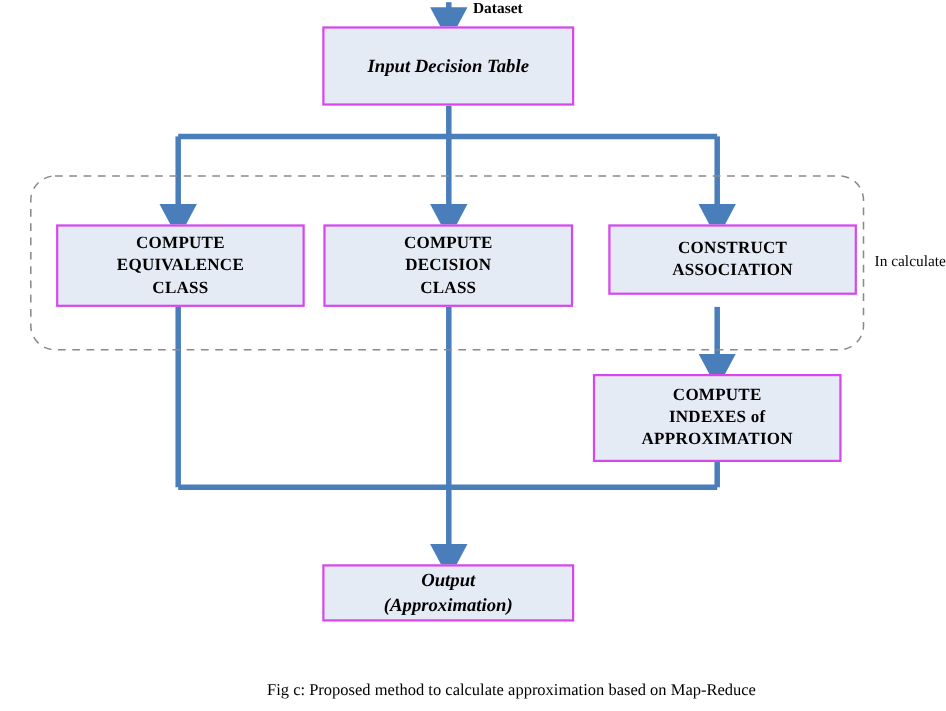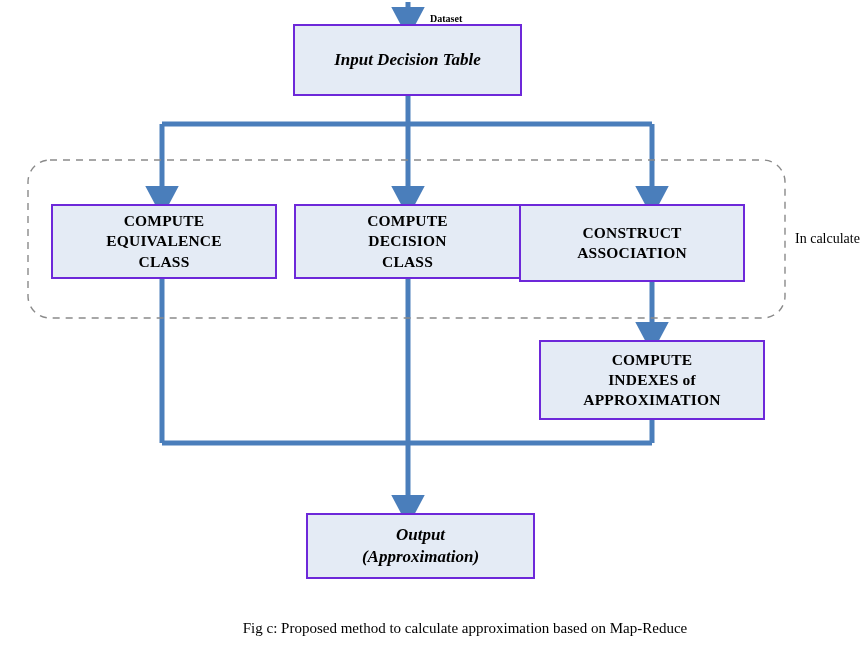--- a/index.html
+++ b/index.html
@@ -18,21 +18,21 @@
     position: absolute;
     left: 0;
     top: 0;
     width: 860px;
     height: 646px;
   }
   .node-box {
     position: absolute;
     box-sizing: border-box;
     background: #e4ebf5;
-    border: 2px solid #6d28d9;
+    border: 2px solid #d946ef;
     display: flex;
     align-items: center;
     justify-content: center;
     text-align: center;
     z-index: 3;
   }
   .node-text {
     font-family: "Liberation Serif", "DejaVu Serif", serif;
     color: #000000;
     line-height: 1.30;
@@ -49,22 +49,22 @@
     font-size: 17px;
   }
   .free-label {
     position: absolute;
     color: #000000;
     z-index: 4;
     white-space: nowrap;
   }
   #dataset-label {
     left: 430px;
-    top: 13px;
-    font-size: 10px;
+    top: 1px;
+    font-size: 14px;
     font-weight: bold;
   }
   #in-parallel-label {
     left: 795px;
     top: 231px;
     font-size: 14px;
     font-weight: normal;
   }
   #caption {
     position: absolute;
@@ -147,31 +147,31 @@
 EQUIVALENCE
 CLASS</div>
   </div>
 
   <div class="node-box" id="box-decision" style="left:294px; top:204px; width:227px; height:75px;">
     <div class="node-text caps">COMPUTE
 DECISION
 CLASS</div>
   </div>
 
-  <div class="node-box" id="box-association" style="left:519px; top:204px; width:226px; height:78px;">
+  <div class="node-box" id="box-association" style="left:553px; top:204px; width:226px; height:64px;">
     <div class="node-text caps">CONSTRUCT
 ASSOCIATION</div>
   </div>
 
   <div class="node-box" id="box-indexes" style="left:539px; top:340px; width:226px; height:80px;">
     <div class="node-text caps">COMPUTE
 INDEXES of
 APPROXIMATION</div>
   </div>
 
-  <div class="node-box" id="box-output" style="left:306px; top:513px; width:229px; height:66px;">
+  <div class="node-box" id="box-output" style="left:293px; top:513px; width:229px; height:52px;">
     <div class="node-text ital">Output
 (Approximation)</div>
   </div>
 
   <div id="caption">Fig c: Proposed method to calculate approximation based on Map-Reduce</div>
 
 </div>
 
 </body></html>

